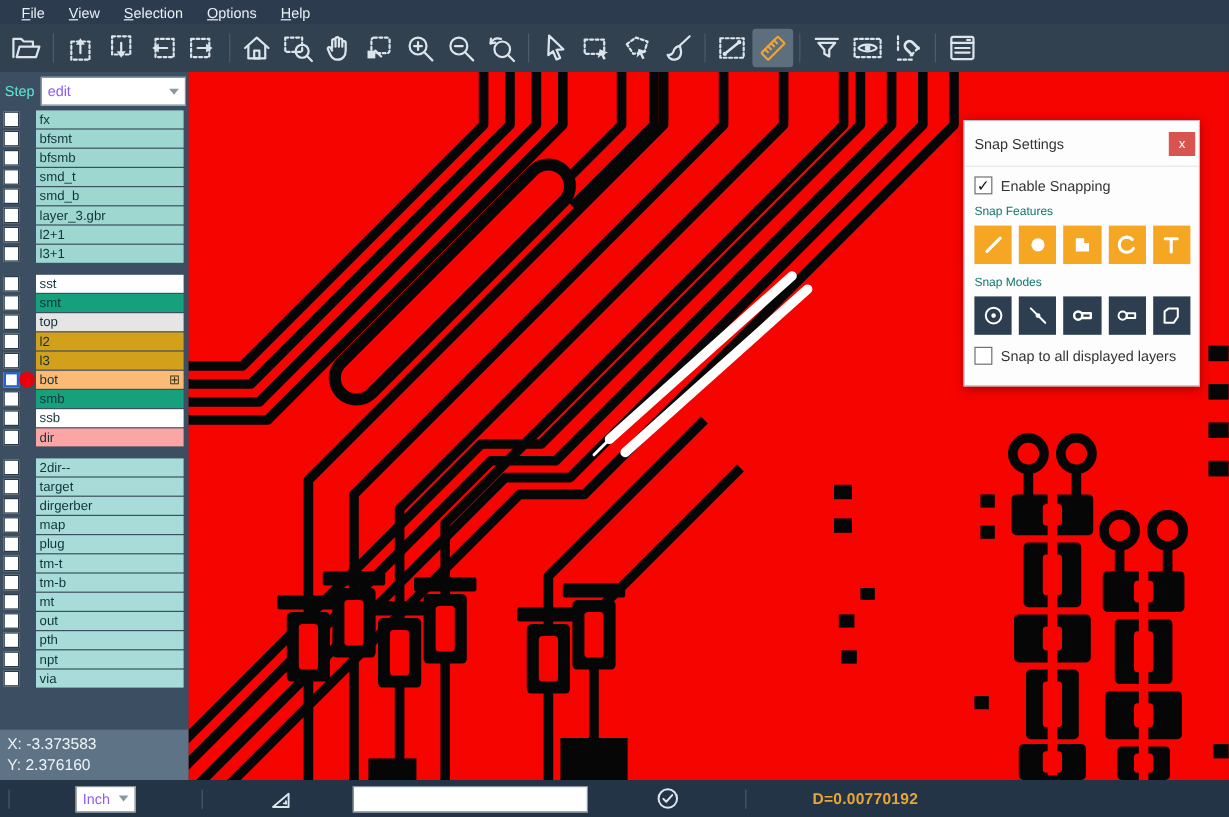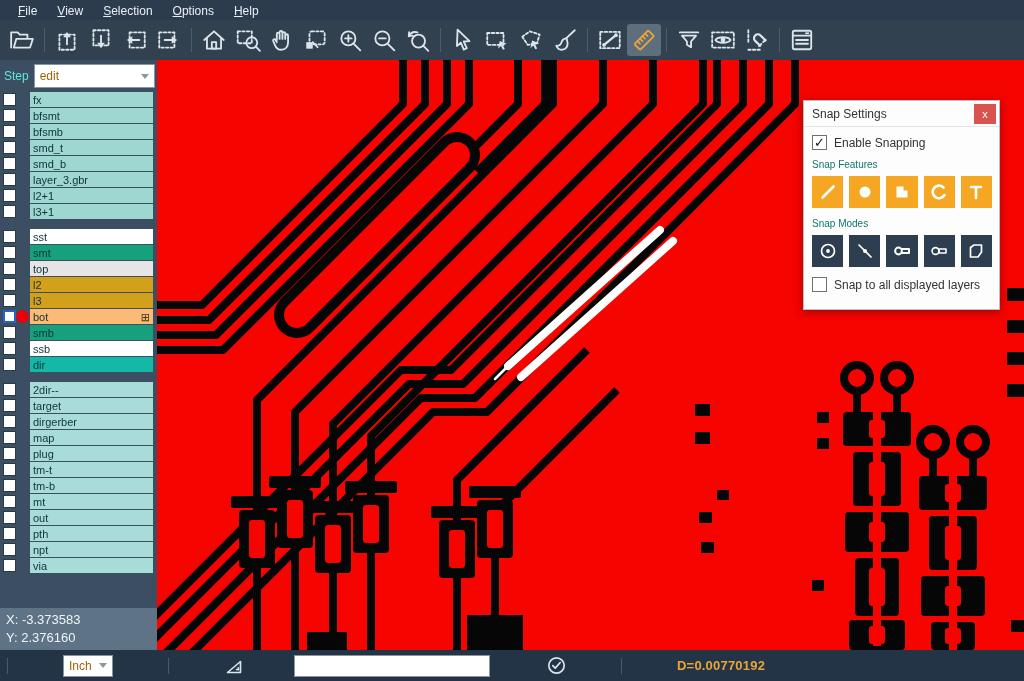--- a/index.html
+++ b/index.html
@@ -23,51 +23,51 @@
   .tbtn svg .fil { fill:#dce5ec; stroke:none; }
   .tbtn svg .dash { stroke-dasharray:2.2 2; }
   .tbtn svg .org { stroke:#eaa43c; }
   .tsep { width:1px; height:24px; background:#4c5c6a; margin:0 5px; }
 
   
   #sidebar { left:0; top:60px; width:157px; height:590px; background:#3c4e61; }
   #steprow { display:flex; align-items:center; height:32px; padding:0 2px 0 4px; }
   #steplabel { color:#5eead4; font-size:12px; margin-right:5px; }
   .selectbox { background:#fff; border:1px solid #8a949c; height:24px; display:flex;
-    align-items:center; font-size:12px; color:#a16207; flex:1; }
+    align-items:center; font-size:12px; color:#8b5cf6; flex:1; }
   .selectbox .val { flex:1; padding-left:5px; }
   .chev { width:18px; height:100%; display:flex; align-items:center; justify-content:center; color:#7a8890; }
   .chev::after { content:""; border-left:4px solid transparent; border-right:4px solid transparent;
     border-top:5px solid #8b979f; }
   .lgroup { margin-bottom:10px; }
   .lrow { display:flex; align-items:center; height:15px; margin-bottom:1px; position:relative; }
   .cb { width:13px; height:13px; background:#fff; border:1px solid #2a3a46; margin-left:3px; flex:none; }
   .cb.sel { border:2px solid #2563c9; }
   .ind { width:14px; flex:none; position:relative; height:14px; }
   .ind.dot::after { content:""; position:absolute; left:0px; top:0px; width:13px; height:13px;
     border-radius:50%; background:#e8000a; }
   .lname { flex:1; margin-right:4px; font-size:11px; color:#10333b; padding:0 3px 0 3px;
     display:flex; align-items:center; justify-content:space-between; height:15px;
     white-space:nowrap; overflow:hidden; }
   .badge { font-size:11px; color:#3a3a1e; line-height:10px; }
   .c-teal{background:#9ed6d0}.c-cyan{background:#a8dcd8}.c-white{background:#ffffff}
   .c-green{background:#16a07c}.c-amber{background:#e5e5e5}.c-gold{background:#d2a01a}
-  .c-bot{background:#fdba74}.c-gray{background:#14b8a6}
+  .c-bot{background:#fdba74}.c-gray{background:#fca5a5}
 
   
   #coords { left:0; top:608px; width:157px; height:42px; background:#5e7486;
     color:#f0f4f7; font-size:13px; padding:3px 0 0 6px; line-height:18px; }
 
   
   #canvas { left:157px; top:60px; width:867px; height:590px; background:#f50400; }
 
   
   #snapdlg { left:803px; top:100px; width:197px; background:#fdfdfd;
     border:1px solid #b9bec3; box-shadow:0 2px 8px rgba(0,0,0,.35); }
-  #dlgtitle { height:26px; display:flex; align-items:center; border-bottom:1px solid #e4e6e8; }
+  #dlgtitle { height:38px; display:flex; align-items:center; border-bottom:1px solid #e4e6e8; }
   #dlgtitle .t { flex:1; font-size:12px; color:#333; padding-left:8px; }
   #dlgclose { width:22px; height:20px; background:#d9534f; color:#fff; font-size:11px;
     display:flex; align-items:center; justify-content:center; margin-right:3px; }
   #dlgbody { padding:8px 7px 8px 8px; }
   .dchk { display:flex; align-items:center; margin-bottom:9px; }
   .dbox { width:15px; height:15px; background:#fff; border:1px solid #707070; margin-right:7px;
     font-size:13px; line-height:13px; color:#111; text-align:center; flex:none; }
   .dlbl { font-size:12px; color:#333; }
   .seclbl { font-size:10px; color:#0f766e; margin:2px 0 6px 0; }
   .irow { display:flex; gap:6px; margin-bottom:10px; }

